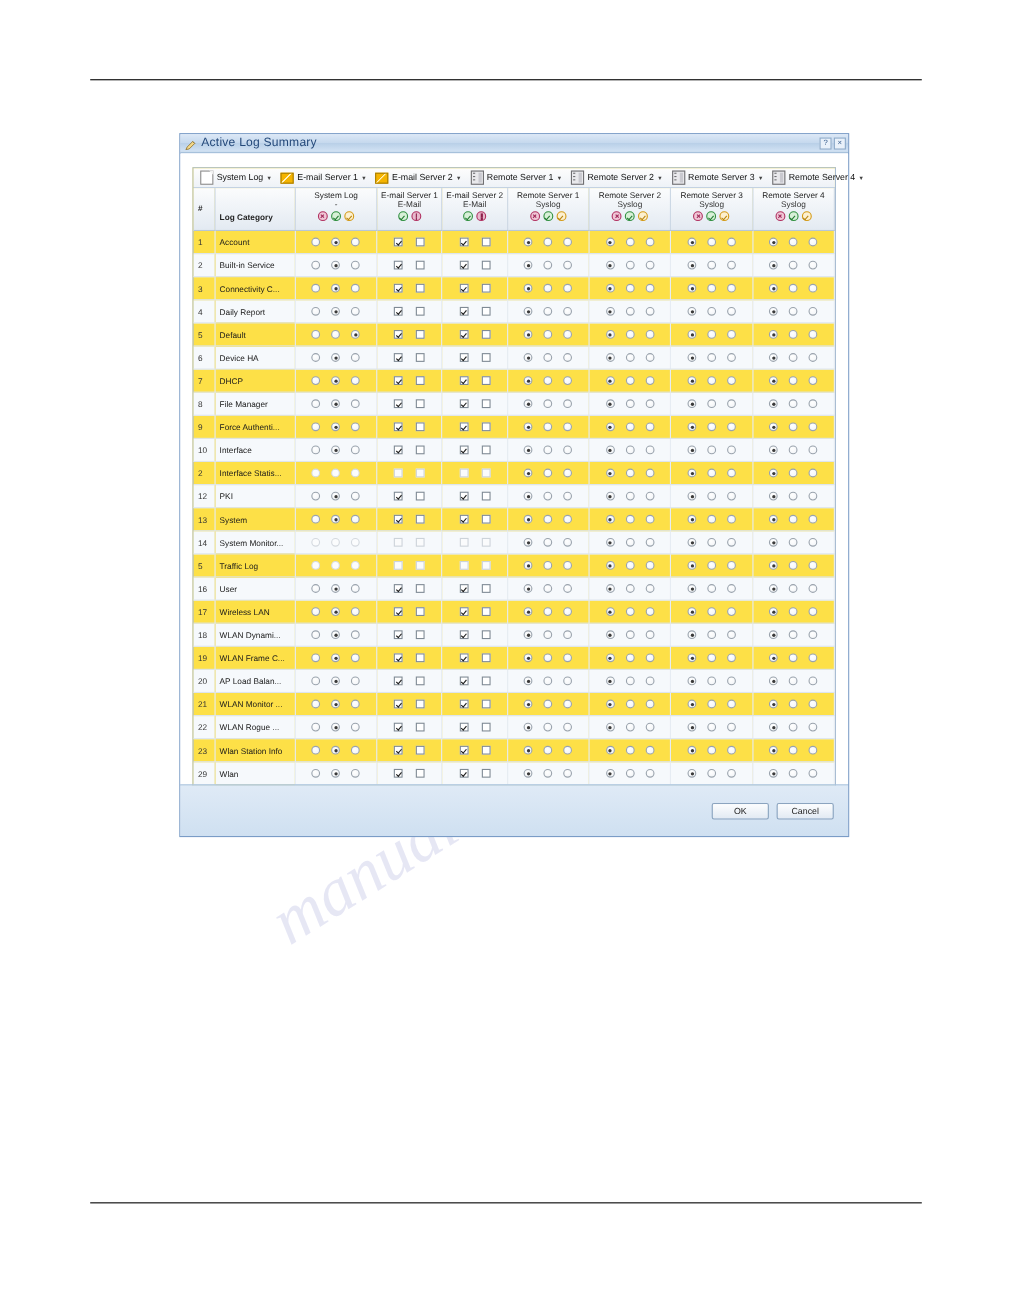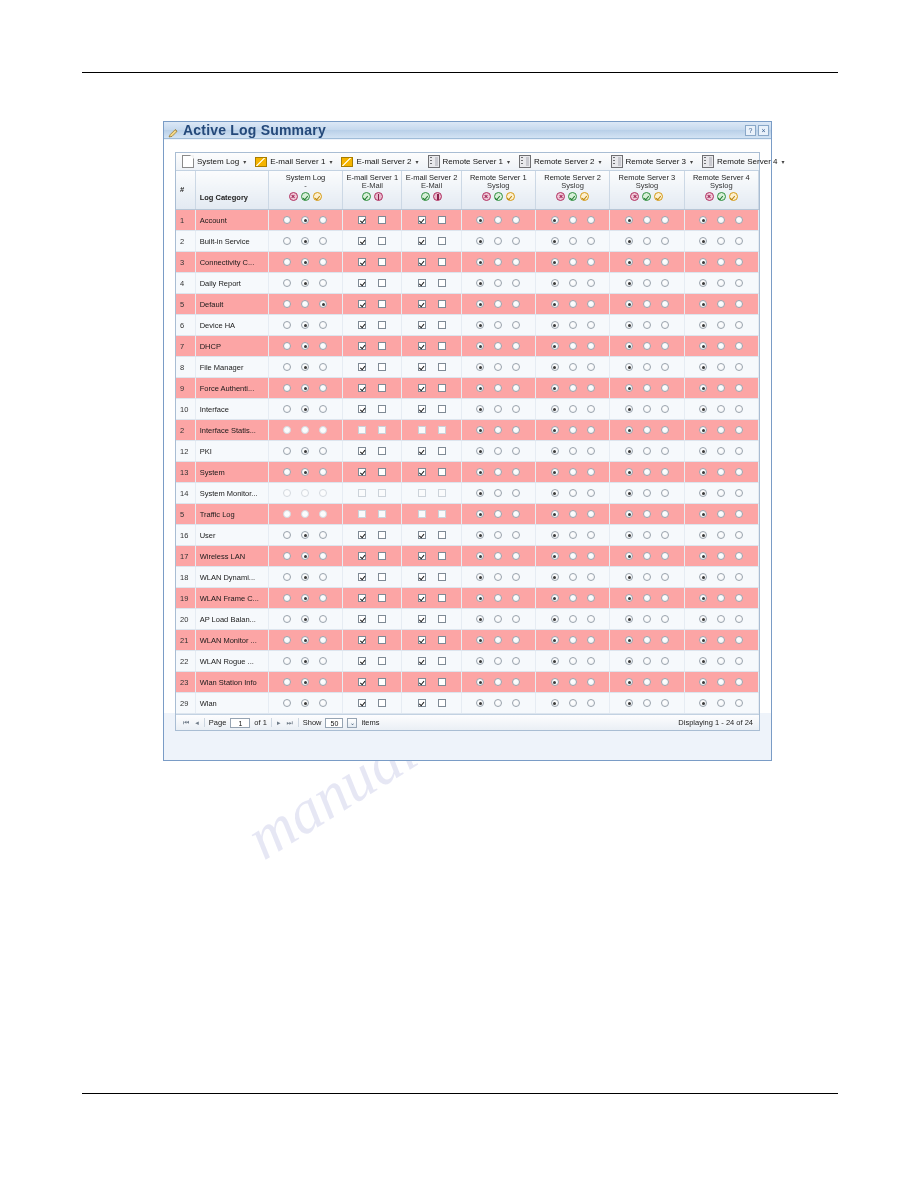--- a/index.html
+++ b/index.html
@@ -19,21 +19,21 @@
     box-sizing:border-box;
   }
   .titlebar{
     height:17px;
     background:linear-gradient(to bottom,#dce8f6 0%,#c6d9ee 48%,#b9d0e8 52%,#d3e3f4 100%);
     border-bottom:1px solid #9fbcd8;
     display:flex;align-items:center;padding:0 2px 0 4px;box-sizing:border-box;
   }
   .title-icon{width:11px;height:11px;position:relative;margin-right:4px;flex:0 0 auto;}
   .title-text{
-    font-size:14px;font-weight:bold;color:#24497a;letter-spacing:.2px;
+    font-size:11px;font-weight:normal;color:#24497a;letter-spacing:.2px;
     white-space:nowrap;
   }
   .title-btns{margin-left:auto;display:flex;gap:2px;}
   .tbtn{
     width:11px;height:11px;border:1px solid #8aa8c8;background:#e9f1fa;
     font-size:7px;line-height:9px;text-align:center;color:#3a5f8f;
     box-sizing:border-box;
   }
 
   .dlg-body{
@@ -51,21 +51,21 @@
   .btn{
     width:52px;height:15px;font-size:8px;color:#1c1c1c;
     border:1px solid #8ba4bf;border-radius:2px;
     background:linear-gradient(to bottom,#fcfdfe,#e2eaf3);
     display:flex;align-items:center;justify-content:center;
     box-sizing:border-box;
   }
 
   
   .panel{
-    border:1px solid #a9bdd3;background:#fca5a5;
+    border:1px solid #a9bdd3;background:#fde047;
     box-sizing:border-box;width:100%;
   }
   .toolbar{
     height:18px;display:flex;align-items:center;gap:0;
     background:linear-gradient(to bottom,#fdfdfd,#eef2f7);
     border-bottom:1px solid #c3d2e2;padding-left:3px;box-sizing:border-box;
   }
   .tool{
     display:flex;align-items:center;gap:3px;padding:0 6px 0 3px;
     font-size:8px;color:#111;white-space:nowrap;
@@ -1558,14 +1558,18 @@
         <span>Show</span>
         <span class="pg-input show">50</span>
         <span class="pg-sel">⌄</span>
         <span>items</span>
         <span class="pg-right">Displaying 1 - 24 of 24</span>
       </div>
 
     </div>
   </div>
 
+  <div class="dlg-footer">
+    <div class="btn">OK</div>
+    <div class="btn">Cancel</div>
+  </div>
 
 </div>
 
 </body></html>

